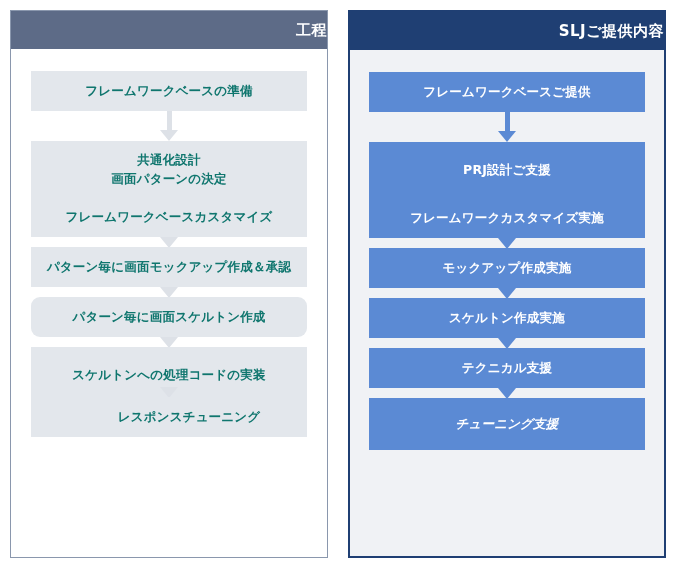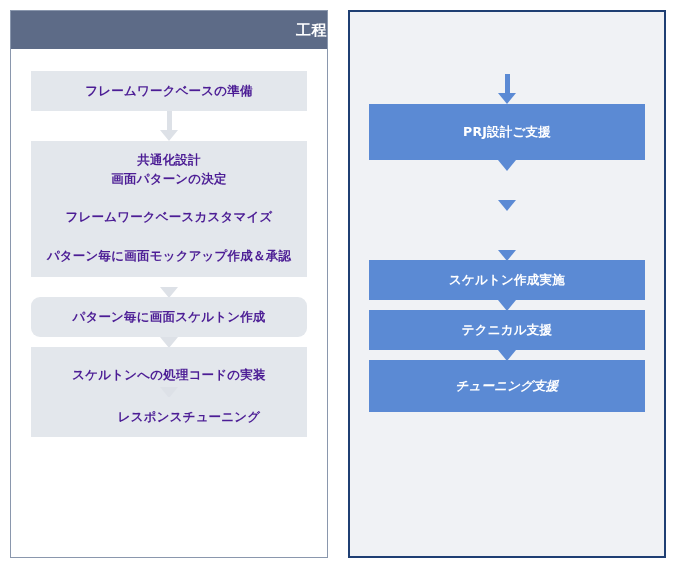--- a/index.html
+++ b/index.html
@@ -64,21 +64,21 @@
     align-items: center;
     justify-content: center;
     text-align: center;
     font-size: 12.5px;
     font-weight: bold;
     line-height: 1.55;
     letter-spacing: 0.2px;
   }
   .panel-left .flow-box {
     background: #e3e7ec;
-    color: #4c1d95;
+    color: #0f766e;
     align-items: center;
   }
   .panel-right .flow-box {
     left: 19px;
     width: 276px;
     background: #5b8ad4;
     color: #ffffff;
   }
 
   
@@ -136,21 +136,21 @@
       </div>
 
       <div class="flow-box" style="top: 148px; height: 40px;">
         <span>フレームワークベースカスタマイズ</span>
       </div>
       <div class="arrow" style="top: 188px; height: 10px;">
         <div class="shaft"></div>
         <div class="head"></div>
       </div>
 
-      <div class="flow-box" style="top: 188px; height: 40px; font-family: Liberation Serif, serif;">
+      <div class="flow-box" style="top: 198px; height: 40px;">
         <span>パターン毎に画面モックアップ作成＆承認</span>
       </div>
       <div class="arrow" style="top: 238px; height: 10px;">
         <div class="shaft"></div>
         <div class="head"></div>
       </div>
 
       <div class="flow-box" style="top: 248px; height: 40px; border-radius: 9px;">
         <span>パターン毎に画面スケルトン作成</span>
       </div>
@@ -168,40 +168,50 @@
       </div>
 
       <div class="flow-box" style="top: 348px; height: 40px; padding-left: 40px;">
         <span>レスポンスチューニング</span>
       </div>
 
     </div>
   </div>
 
   <div class="panel panel-right">
+    <div class="panel-header">SLJご提供内容</div>
     <div class="panel-body">
 
+      <div class="flow-box" style="top: 22px; height: 40px;">
+        <span>フレームワークベースご提供</span>
+      </div>
       <div class="arrow" style="top: 62px; height: 30px;">
         <div class="shaft"></div>
         <div class="head"></div>
       </div>
 
       <div class="flow-box" style="top: 92px; height: 56px;">
         <span>PRJ設計ご支援</span>
       </div>
       <div class="arrow" style="top: 148px; height: 0px;">
         <div class="shaft"></div>
         <div class="head"></div>
       </div>
 
+      <div class="flow-box" style="top: 148px; height: 40px;">
+        <span>フレームワークカスタマイズ実施</span>
+      </div>
       <div class="arrow" style="top: 188px; height: 10px;">
         <div class="shaft"></div>
         <div class="head"></div>
       </div>
 
+      <div class="flow-box" style="top: 198px; height: 40px;">
+        <span>モックアップ作成実施</span>
+      </div>
       <div class="arrow" style="top: 238px; height: 10px;">
         <div class="shaft"></div>
         <div class="head"></div>
       </div>
 
       <div class="flow-box" style="top: 248px; height: 40px;">
         <span>スケルトン作成実施</span>
       </div>
       <div class="arrow" style="top: 288px; height: 10px;">
         <div class="shaft"></div>

